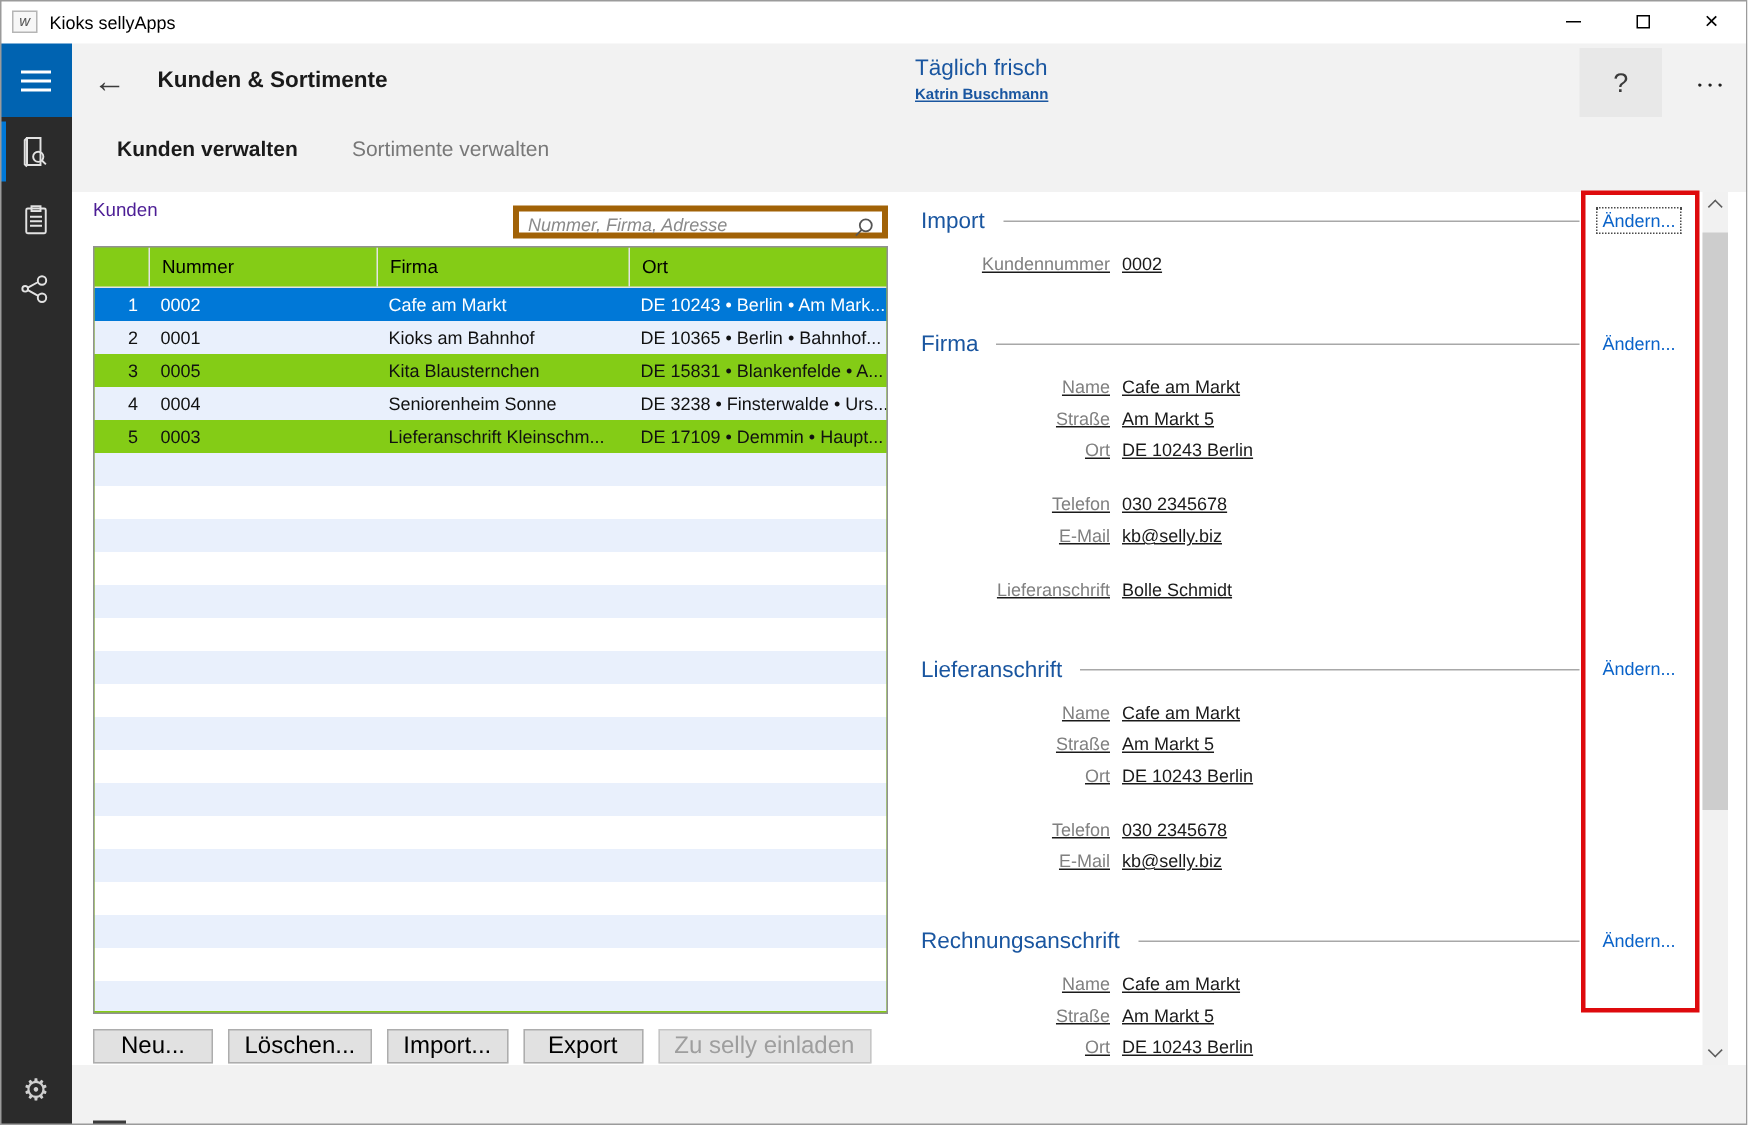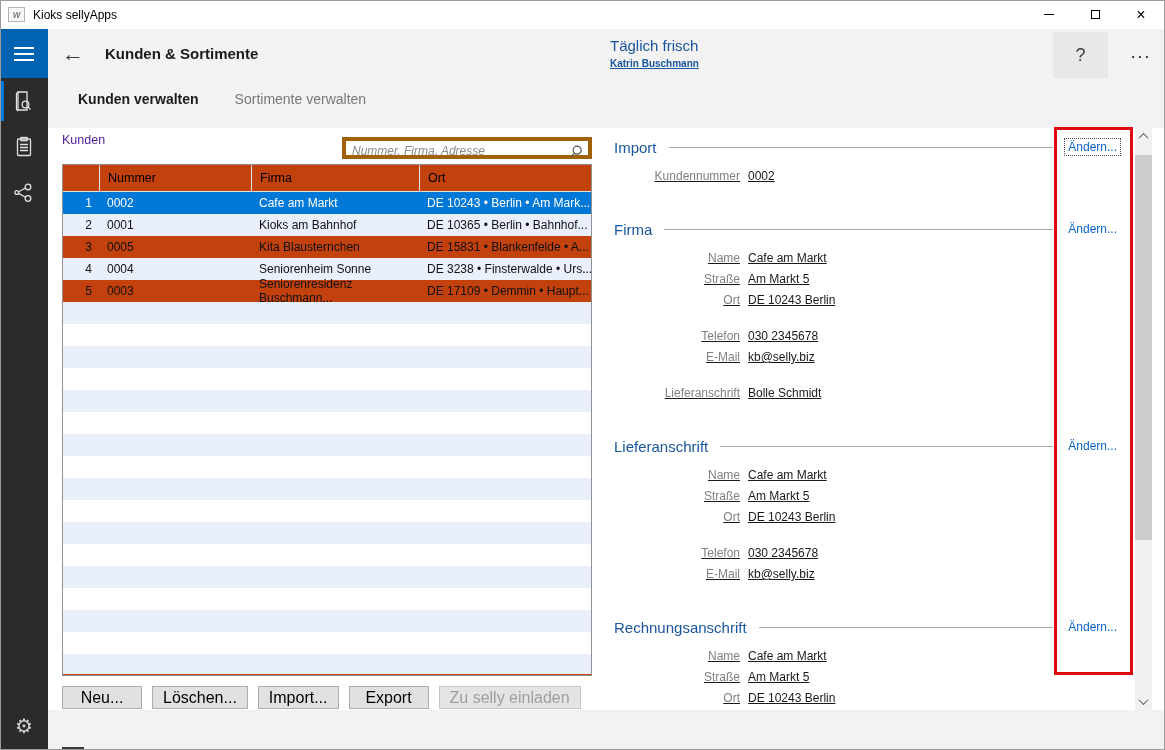--- a/index.html
+++ b/index.html
@@ -53,21 +53,21 @@
   .artifact { position:absolute; left:62px; top:747px; width:22px; height:3px; background:#3a3a3a; }
 
   
   .list-pane { position:absolute; left:14px; top:0; width:530px; height:582px; }
   .list-label { position:absolute; left:0; top:5px; font-size:12.5px; color:#4c1d95; }
   .search-box { position:absolute; right:0; top:9px; width:250px; height:22px; border:4px solid #a16207; background:#fff; }
   .search-box input { width:100%; height:100%; border:0; outline:0; padding:0 24px 0 6px;
                       font-family:"Liberation Sans",sans-serif; font-size:12px; font-style:italic; color:#555; background:transparent; }
   .search-box input::placeholder { color:#8a8a8a; font-style:italic; }
   .search-icon { position:absolute; right:4px; top:3px; }
-  .cust-table { position:absolute; left:0; top:36px; width:530px; height:512px; border:1px solid #919191; background:#c2410c; overflow:hidden; }
+  .cust-table { position:absolute; left:0; top:36px; width:530px; height:512px; border:1px solid #919191; background:#84cc16; overflow:hidden; }
   .thead { display:flex; height:27px; border-bottom:1px solid #e3e3e3; align-items:center; }
   .thead .cell { border-left:1px solid #e3e3e3; height:100%; display:flex; align-items:center; font-size:12.5px; color:#000; }
   .thead .cell:first-child { border-left:0; }
   .trow { display:flex; height:22px; align-items:center; font-size:12px; color:#111; }
   .trow.alt { background:#e9f0fc; }
   .trow.selected { background:#0078d7; color:#fff; }
   .c0 { width:36px; text-align:right; padding-right:7px; }
   .c1 { width:152px; padding-left:8px; }
   .c2 { width:168px; padding-left:8px; }
   .c3 { flex:1; padding-left:8px; overflow:hidden; white-space:nowrap; }
@@ -207,21 +207,21 @@
           </div>
           <div class="trow alt">
             <div class="c0">4</div>
             <div class="c1">0004</div>
             <div class="c2">Seniorenheim Sonne</div>
             <div class="c3">DE 3238 • Finsterwalde • Urs...</div>
           </div>
           <div class="trow">
             <div class="c0">5</div>
             <div class="c1">0003</div>
-            <div class="c2">Seniorenresidenz Buschmann...</div>
+            <div class="c2">Lieferanschrift Kleinschm...</div>
             <div class="c3">DE 17109 • Demmin • Haupt...</div>
           </div>
         </div>
       <div class="tfiller"></div>
     </div>
     <div class="btn-row" id="btnrow">
         <button class="btn">Neu...</button>
         <button class="btn">Löschen...</button>
         <button class="btn">Import...</button>
         <button class="btn">Export</button>

